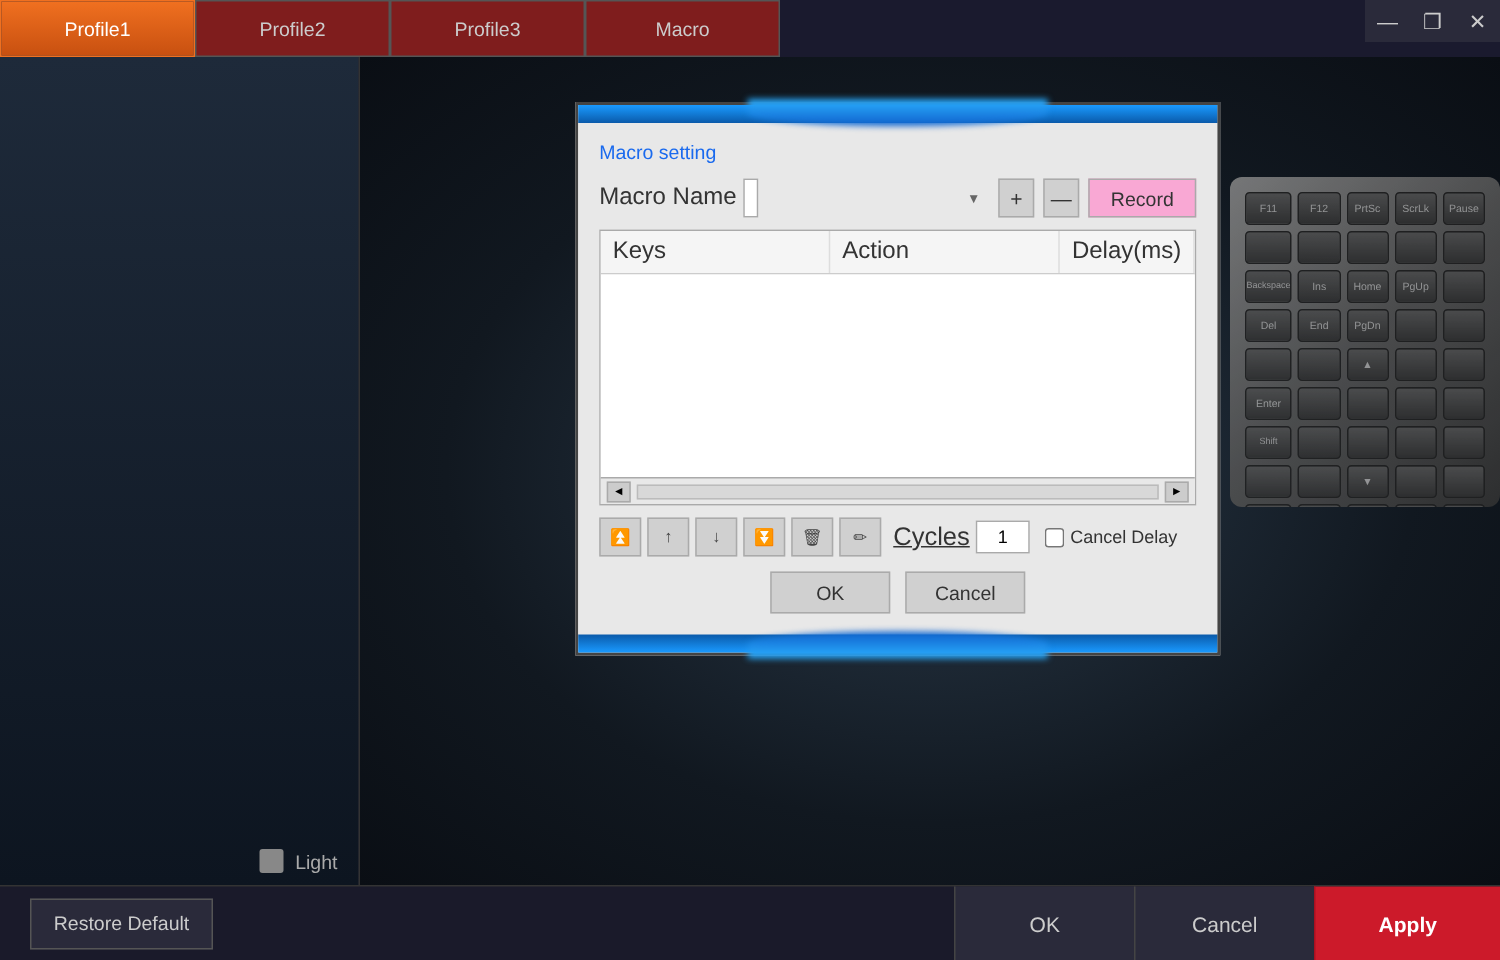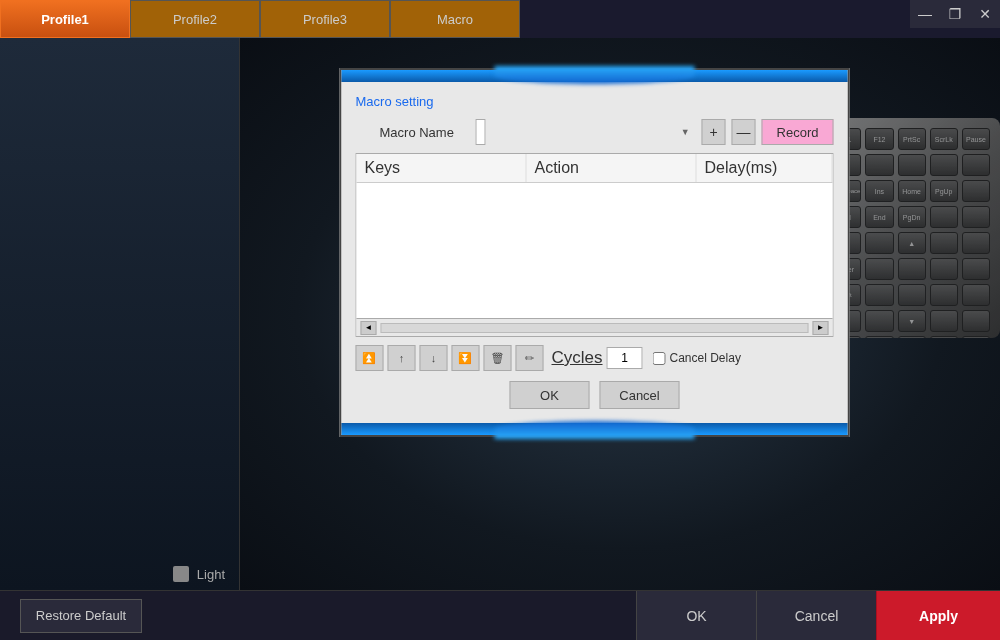--- a/index.html
+++ b/index.html
@@ -40,33 +40,32 @@
       position: absolute;
       top: 0; left: 0;
       display: flex;
       height: 38px;
       z-index: 100;
     }
     .profile-tab {
       width: 130px;
       height: 38px;
       border: 1px solid #555;
-      background: #a16207;
+      background: #7f1d1d;
       color: #ccc;
       font-size: 13px;
       cursor: pointer;
       display: flex;
       align-items: center;
       justify-content: center;
     }
     .profile-tab.active {
       background: linear-gradient(to bottom, #f07020, #c85010);
       color: white;
       border-color: #f07020;
-      font-weight: bold;
     }
 
     
     .main-area {
       position: absolute;
       top: 38px;
       left: 0;
       right: 0;
       bottom: 50px;
       display: flex;
@@ -149,21 +148,21 @@
       height: 22px;
       display: flex;
       align-items: center;
       justify-content: center;
       font-size: 7px;
       color: #aaa;
     }
 
     
     .macro-dialog {
-      width: 510px;
+      width: 430px;
       background: #f0f0f0;
       border: 2px solid #444;
       position: absolute;
       top: 30px;
       left: 50%;
       transform: translateX(-55%);
     }
 
     .macro-dialog-top {
       height: 12px;
@@ -196,24 +195,23 @@
     }
 
     .macro-name-row {
       display: flex;
       align-items: center;
       margin-bottom: 8px;
       gap: 6px;
     }
     .macro-name-label {
       color: #333;
-      font-size: 13px;
+      font-size: 16px;
       white-space: nowrap;
       width: 90px;
-      margin-left: 24px;
     }
     .macro-name-select {
       flex: 1;
       height: 26px;
       border: 1px solid #aaa;
       background: white;
       font-size: 12px;
       padding: 0 4px;
       outline: none;
       appearance: none;

